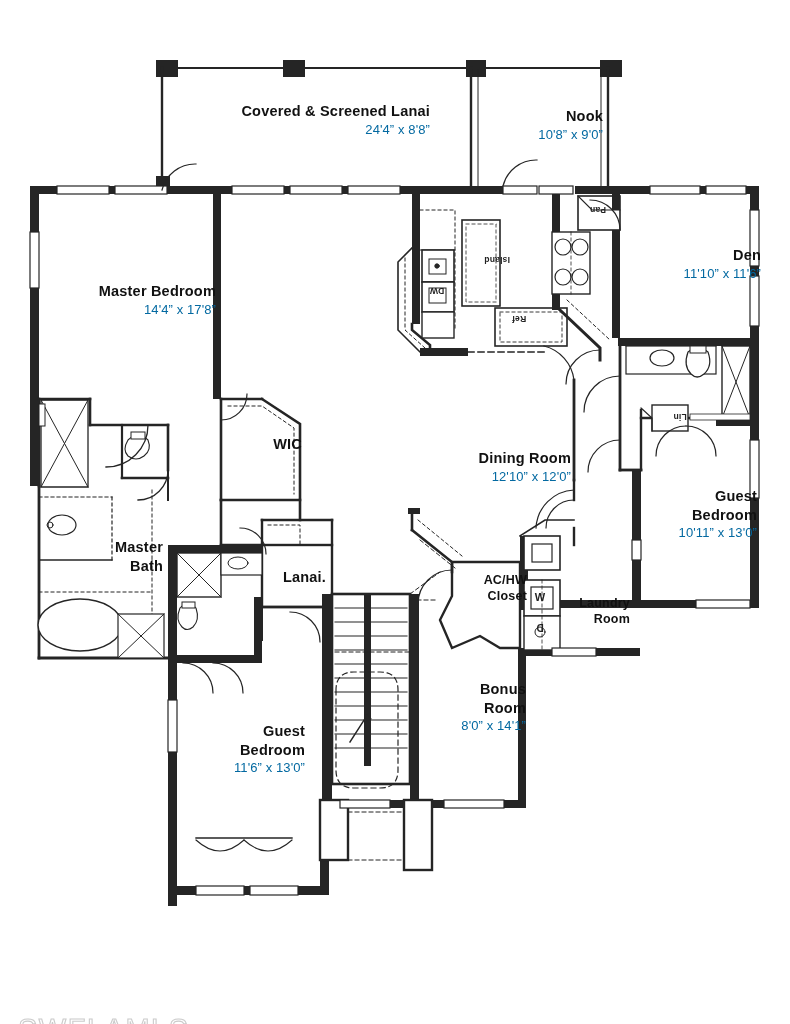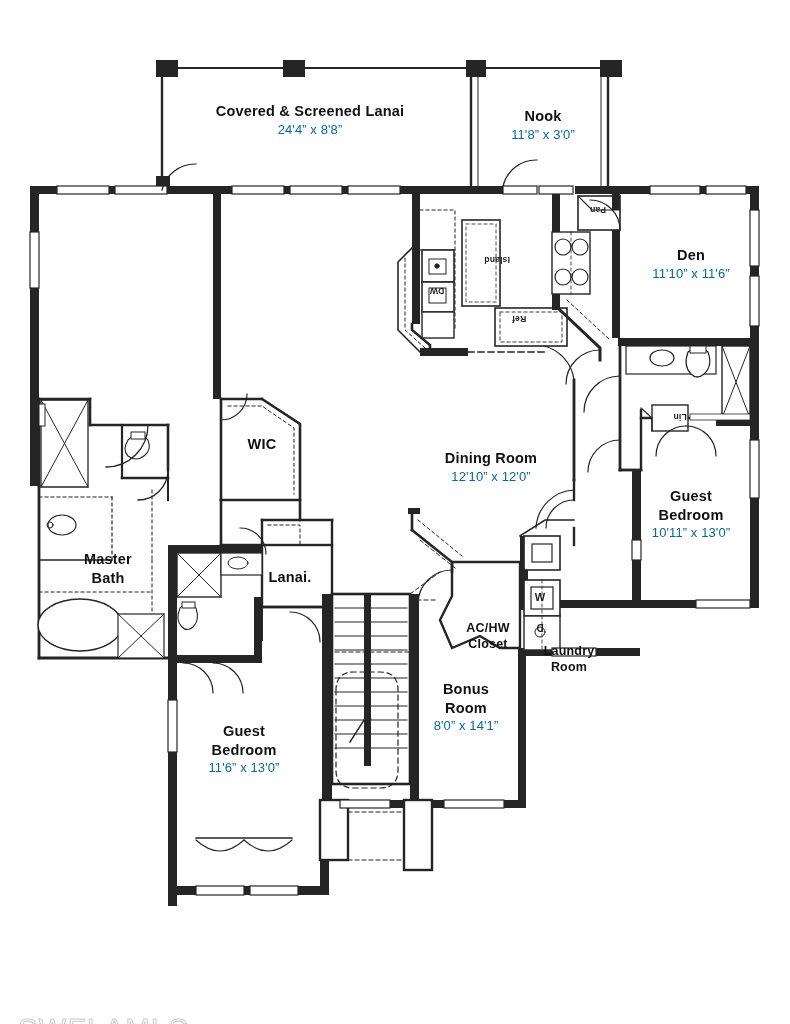--- a/index.html
+++ b/index.html
@@ -4,24 +4,24 @@
 <style>
   html,body{margin:0;padding:0;background:#ffffff;}
   body{
     width:790px;height:1024px;overflow:hidden;position:relative;
     font-family:"Liberation Sans","DejaVu Sans",sans-serif;
     color:#111;
   }
   #plan-root{position:absolute;left:0;top:0;width:790px;height:1024px;}
   svg#floorplan{position:absolute;left:0;top:0;width:790px;height:1024px;display:block;}
 
-  .room-label{position:absolute;text-align:center;line-height:1.28;pointer-events:none;}
+  .room-label{position:absolute;text-align:right;line-height:1.28;pointer-events:none;}
   .room-label .nm{font-weight:bold;font-size:14.5px;color:#111;letter-spacing:.2px;white-space:pre-line;}
   .room-label .dim{font-size:13px;color:#0369a1;margin-top:1px;letter-spacing:.1px;}
-  .room-label.sm .nm{font-size:12.5px;margin-top:48px;}
+  .room-label.sm .nm{font-size:12.5px;}
   .room-label.sm .dim{font-size:11.5px;}
 
   .fix-label{position:absolute;font-size:8.5px;font-weight:bold;color:#222;
              text-align:center;pointer-events:none;letter-spacing:.2px;}
   .fix-label.rot{transform:rotate(180deg);}
 
   #watermark{position:absolute;left:18px;top:972px;font-size:29px;letter-spacing:1.5px;
     font-family:"Liberation Sans","DejaVu Sans",sans-serif;
     color:transparent;-webkit-text-stroke:1.1px #c9c9c9;opacity:.95;font-weight:400;margin-top:41px;}
 </style>
@@ -405,23 +405,27 @@
     </g>
   </svg>
 
   <div class="room-label" style="left:190px;top:102px;width:240px;">
     <div class="nm">Covered &amp; Screened Lanai</div>
     <div class="dim">24'4” x 8'8”</div>
   </div>
 
   <div class="room-label" style="left:483px;top:107px;width:120px;">
     <div class="nm">Nook</div>
-    <div class="dim">11'8” x 3'0”</div>
-  </div>
-
+    <div class="dim">10'8” x 9'0”</div>
+  </div>
+
+  <div class="room-label" style="left:36px;top:282px;width:180px;">
+    <div class="nm">Master Bedroom</div>
+    <div class="dim">14'4” x 17'8”</div>
+  </div>
 
 
   <div class="room-label" style="left:621px;top:246px;width:140px;">
     <div class="nm">Den</div>
     <div class="dim">11'10” x 11'6”</div>
   </div>
 
   <div class="room-label" style="left:222px;top:435px;width:80px;">
     <div class="nm">WIC</div>
     <div class="dim"></div>
@@ -431,38 +435,38 @@
     <div class="nm">Dining Room</div>
     <div class="dim">12'10” x 12'0”</div>
   </div>
 
   <div class="room-label" style="left:625px;top:487px;width:132px;">
     <div class="nm">Guest
 Bedroom</div>
     <div class="dim">10'11” x 13'0”</div>
   </div>
 
-  <div class="room-label" style="left:53px;top:538px;width:110px;margin-top:12px;">
+  <div class="room-label" style="left:53px;top:538px;width:110px;">
     <div class="nm">Master
 Bath</div>
     <div class="dim"></div>
   </div>
 
   <div class="room-label" style="left:254px;top:568px;width:72px;">
     <div class="nm">Lanai.</div>
     <div class="dim"></div>
   </div>
 
   <div class="room-label sm" style="left:449px;top:572px;width:78px;">
     <div class="nm">AC/HW
 Closet</div>
     <div class="dim"></div>
   </div>
 
-  <div class="room-label sm" style="left:528px;top:595px;width:82px;">
+  <div class="room-label sm" style="left:548px;top:595px;width:82px;">
     <div class="nm">Laundry
 Room</div>
     <div class="dim"></div>
   </div>
 
   <div class="room-label" style="left:406px;top:680px;width:120px;">
     <div class="nm">Bonus
 Room</div>
     <div class="dim">8'0” x 14'1”</div>
   </div>

